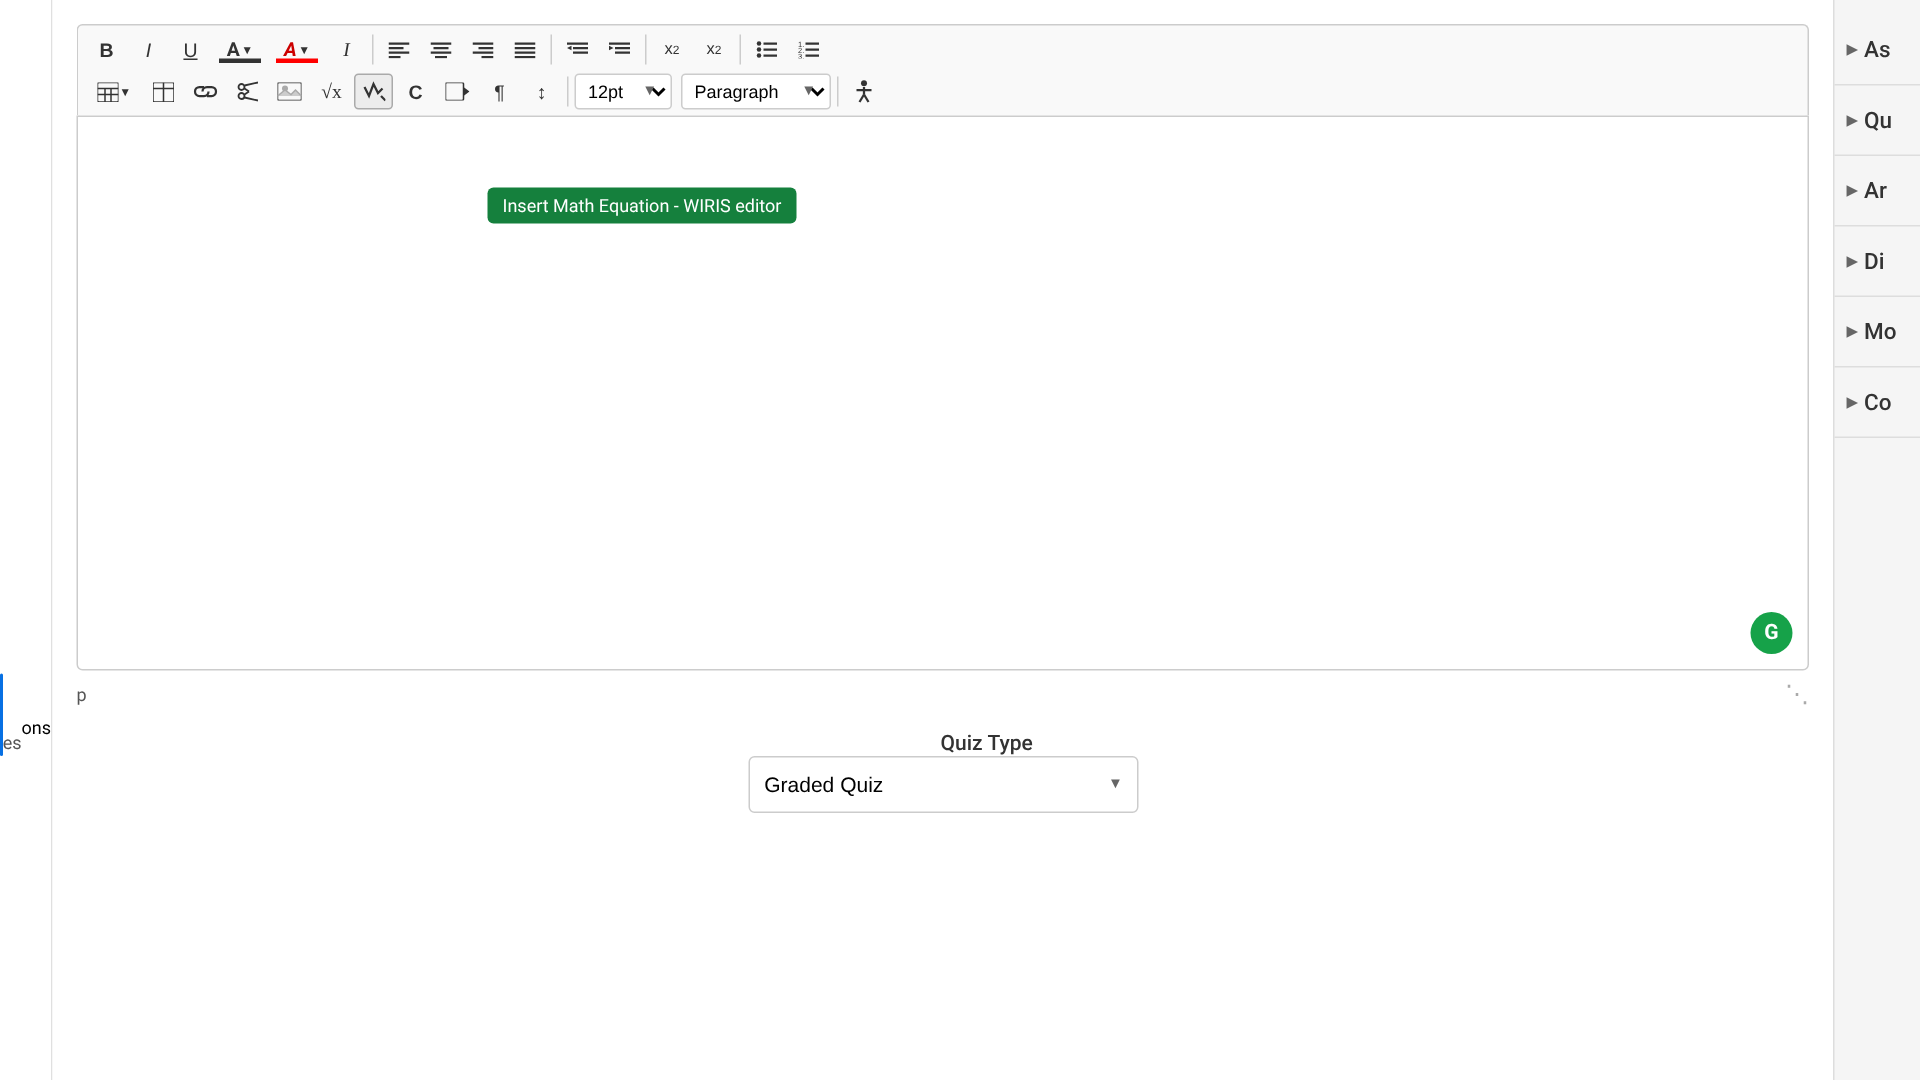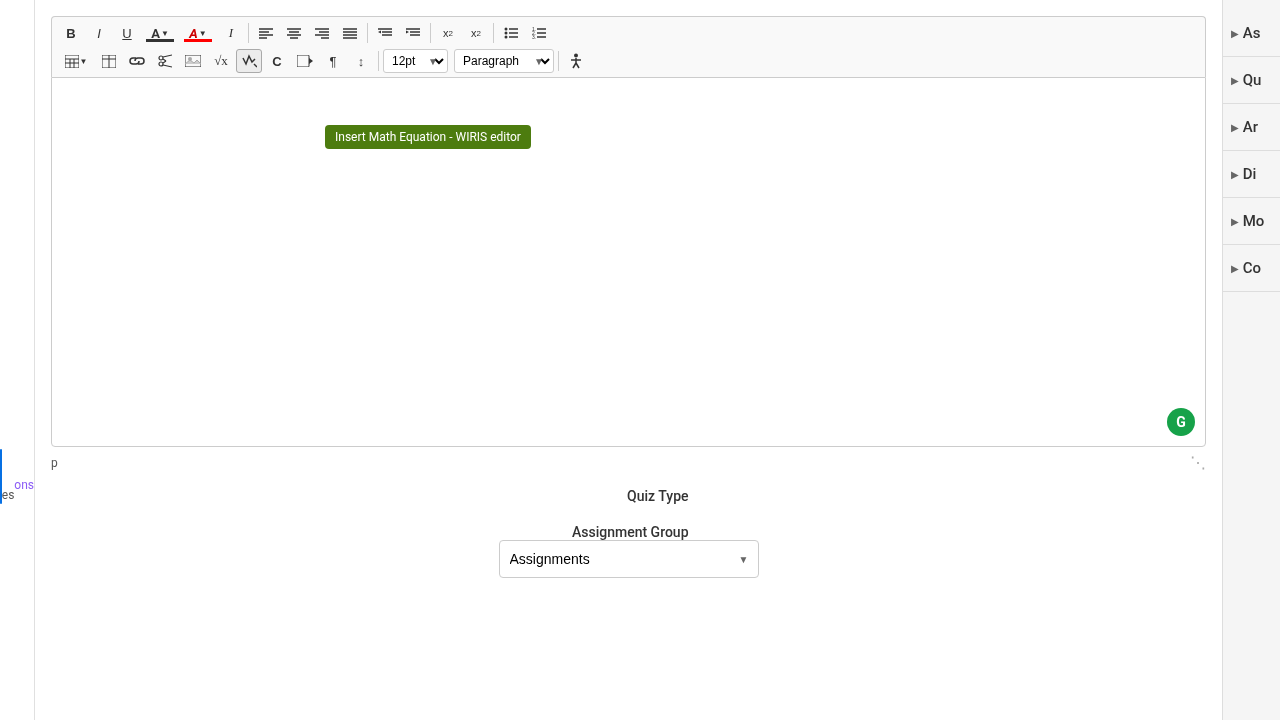--- a/index.html
+++ b/index.html
@@ -37,21 +37,21 @@
       margin-bottom: 8px;
     }
 
     .left-sidebar-text {
       font-size: 12px;
       color: #555;
       margin-top: 30px;
     }
     .left-sidebar-text2 {
       font-size: 12px;
-      color: #8b5cf6;
+      color: #000000;
       margin-top: 10px;
     }
 
     
     .right-sidebar {
       position: absolute;
       right: 0;
       top: 0;
       width: 58px;
       height: 720px;
@@ -185,21 +185,21 @@
       font-size: 12px;
       padding: 0 4px;
       cursor: pointer;
     }
 
     
     .tooltip-popup {
       position: absolute;
       top: 125px;
       left: 290px;
-      background: #4d7c0f;
+      background: #15803d;
       color: #fff;
       font-size: 12px;
       padding: 5px 10px;
       border-radius: 4px;
       white-space: nowrap;
       z-index: 100;
     }
 
     
     .editor-area {
@@ -570,27 +570,25 @@
   </div>
 
   <div class="below-editor">
     <span>p</span>
     <span class="resize-icon">⋱</span>
   </div>
 
   <div class="form-section">
     <div class="form-row">
       <label class="form-label">Quiz Type</label>
-    </div>
-
-    <div class="form-row">
-      <label class="form-label">Assignment Group</label>
       <div class="select-wrapper">
         <select class="form-select">
-          <option>Assignments</option>
-          <option>Quizzes</option>
-          <option>Exams</option>
+          <option>Graded Quiz</option>
+          <option>Practice Quiz</option>
+          <option>Graded Survey</option>
+          <option>Ungraded Survey</option>
         </select>
       </div>
     </div>
+
   </div>
 
 </div>
 
 </body></html>

